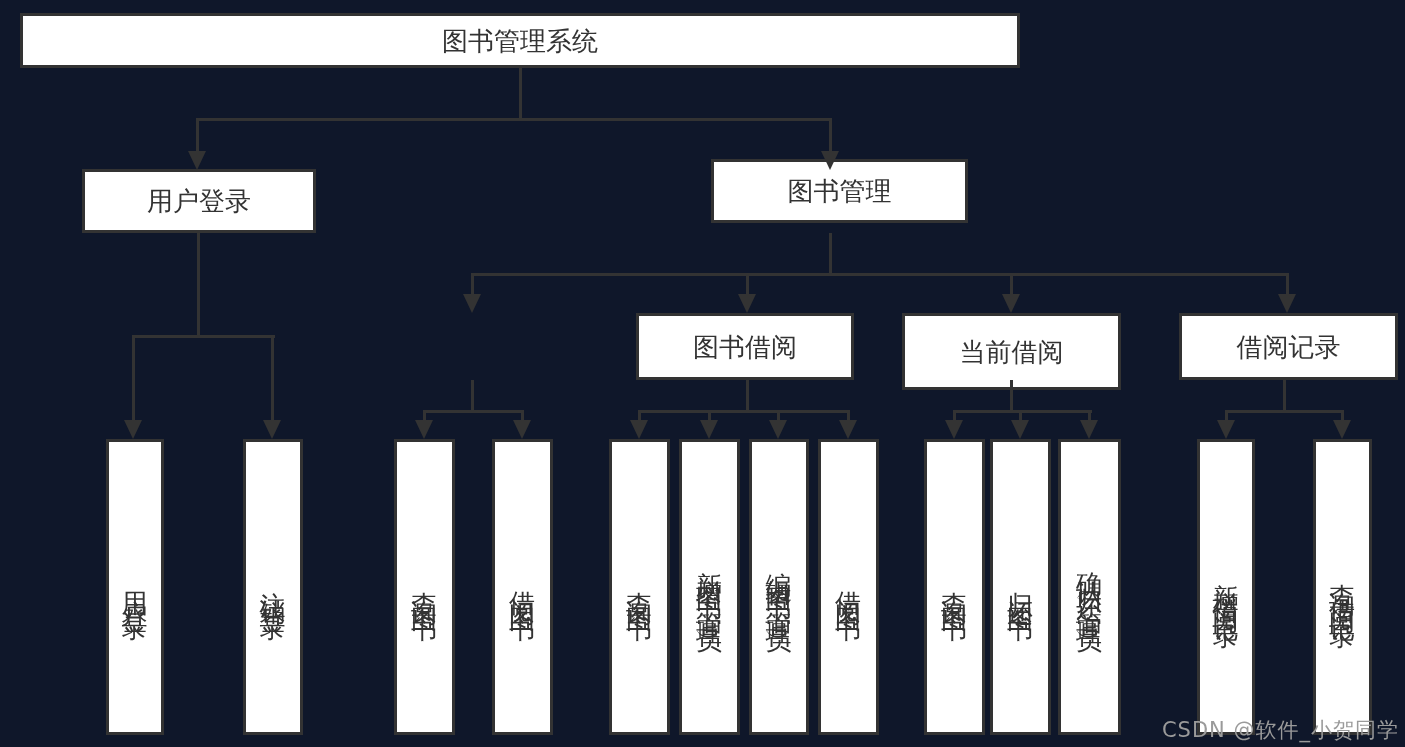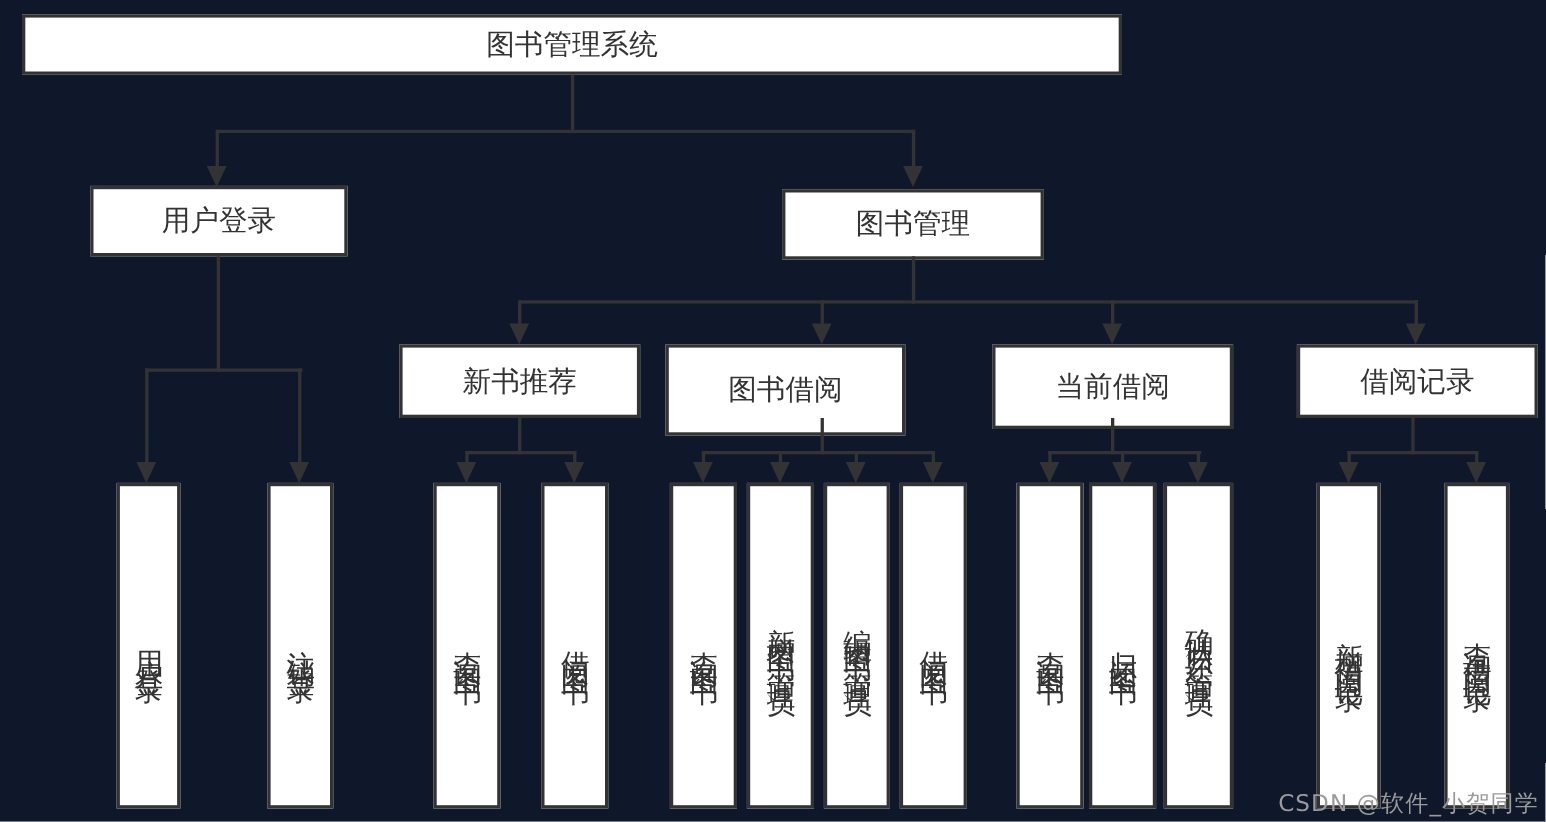--- a/index.html
+++ b/index.html
@@ -19,24 +19,23 @@
                letter-spacing:1px; z-index:5;margin-left:43px; }
 </style>
 </head>
 <body>
 
 <div class="canvas">
 
   <div class="box" style="left:20px;top:13px;width:1000px;height:55px">图书管理系统</div>
 
   <div class="box" style="left:82px;top:169px;width:234px;height:64px">用户登录</div>
-  <div class="box" style="left:711px;top:172px;width:238px;height:64px">图书管理</div>
+  <div class="box" style="left:711px;top:159px;width:257px;height:64px">图书管理</div>
 
-  <div class="box" style="left:363px;top:313px;width:219px;height:67px">新书推荐</div>
-  <div class="box" style="left:605px;top:313px;width:218px;height:83px">图书借阅</div>
+  <div class="box" style="left:636px;top:313px;width:218px;height:67px">图书借阅</div>
   <div class="box" style="left:902px;top:313px;width:219px;height:77px">当前借阅</div>
   <div class="box" style="left:1179px;top:313px;width:219px;height:67px">借阅记录</div>
 
   <div class="box vbox" style="left:106px;top:439px;width:58px;height:296px">用户登录</div>
   <div class="box vbox" style="left:243px;top:439px;width:60px;height:296px">注销登录</div>
 
   <div class="box vbox" style="left:394px;top:439px;width:61px;height:296px">查询图书</div>
   <div class="box vbox" style="left:492px;top:439px;width:61px;height:296px">借阅图书</div>
 
   <div class="box vbox" style="left:609px;top:439px;width:61px;height:296px">查询图书</div>

